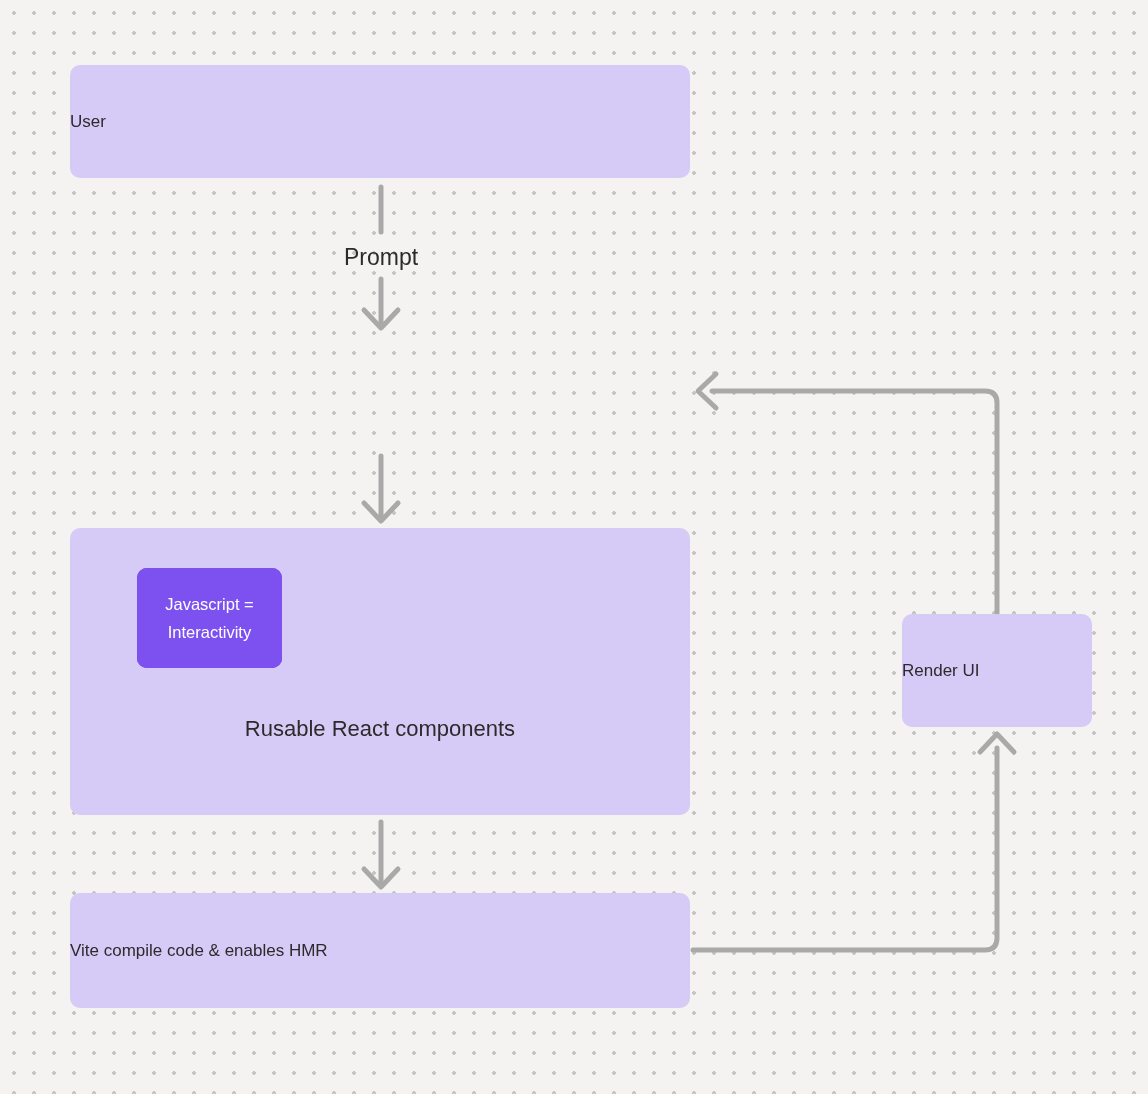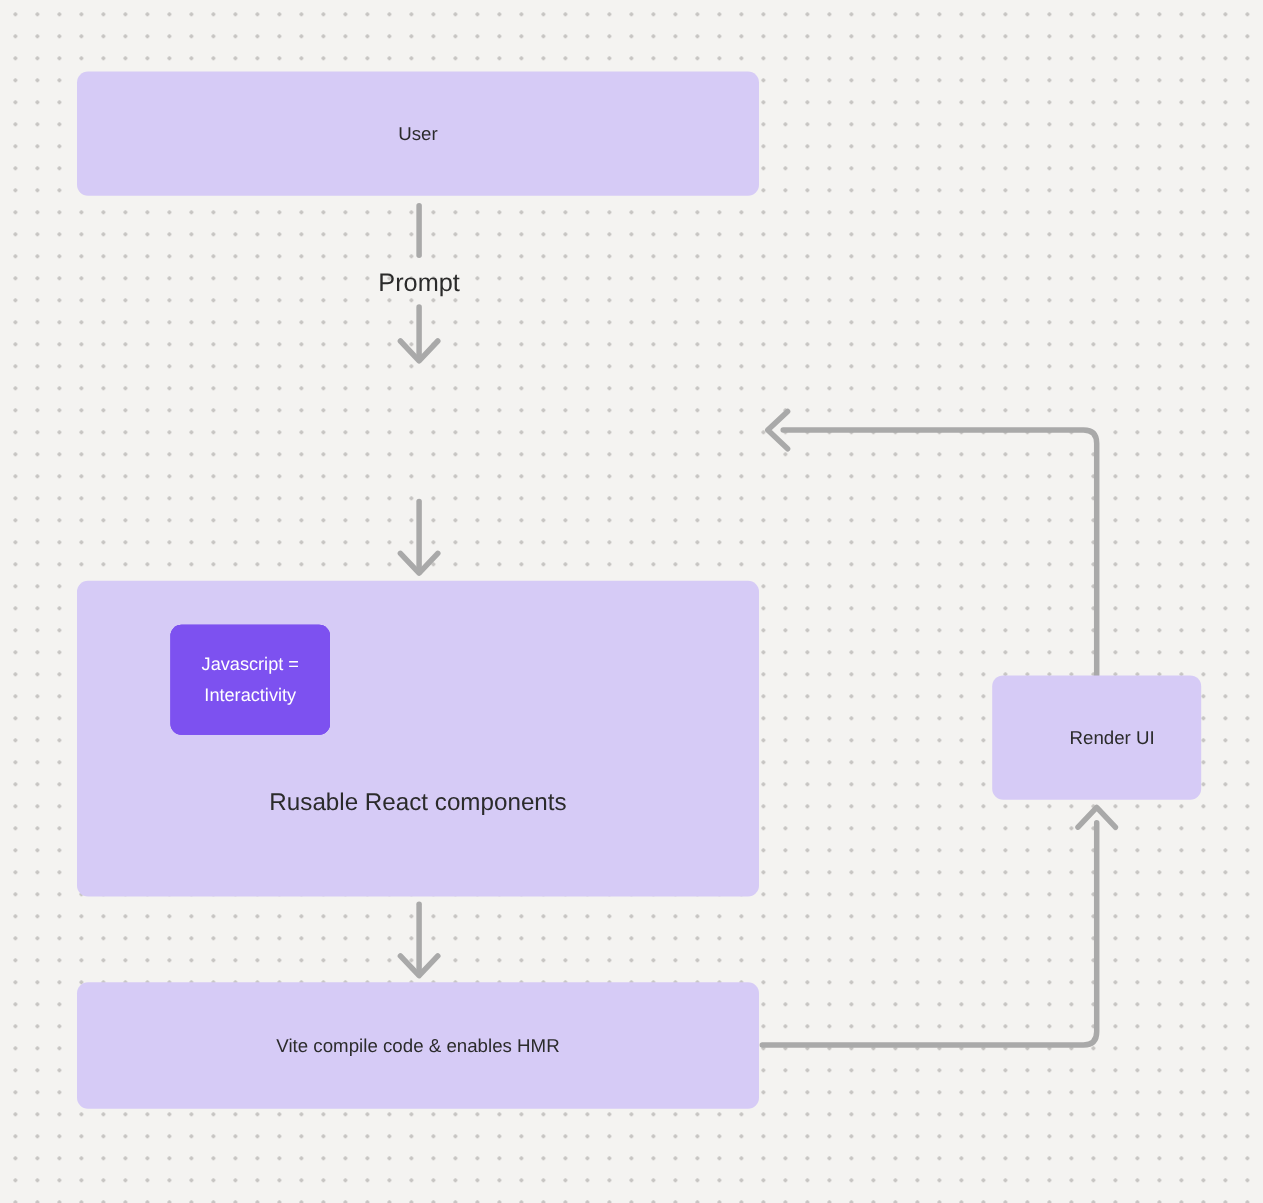--- a/index.html
+++ b/index.html
@@ -32,45 +32,44 @@
   }
   #connectors path{
     fill:none;
     stroke:var(--connector);
     stroke-width:5;
     stroke-linecap:round;
     stroke-linejoin:round;
   }
   .node{
     position:absolute;
-    display:flex;align-items:center;justify-content:center;
+    display:flex;align-items:center;
     text-align:center;
     border-radius:10px;
   }
   .node.light{
     background:var(--box-light);
     color:var(--text-dark);
     font-size:17px;
     font-weight:500;
   }
   .node.dark{
     background:var(--box-dark);
     color:var(--text-light);
     font-size:16.5px;
     font-weight:500;
     line-height:28px;
     border-radius:10px;
     padding:0 14px;
-    margin-left:18px;
   }
   #node-user{left:70px;top:65px;width:620px;height:113px;}
   #node-web-application{left:70px;top:335px;width:620px;height:113px;}
   #node-components-group{left:70px;top:528px;width:620px;height:287px;display:block;}
   #node-vite{left:70px;top:893px;width:620px;height:115px;}
-  #node-render-ui{left:902px;top:614px;width:190px;height:113px;padding-left:28px;}
+  #node-render-ui{left:902px;top:614px;width:190px;height:113px;}
   .child-row{
     position:absolute;left:67px;top:40px;width:486px;height:100px;
     display:flex;gap:25px;
   }
   .child-node{
     width:145px;height:100px;
     display:flex;align-items:center;justify-content:center;
   }
   .group-caption{
     position:absolute;left:0;top:188px;width:620px;

